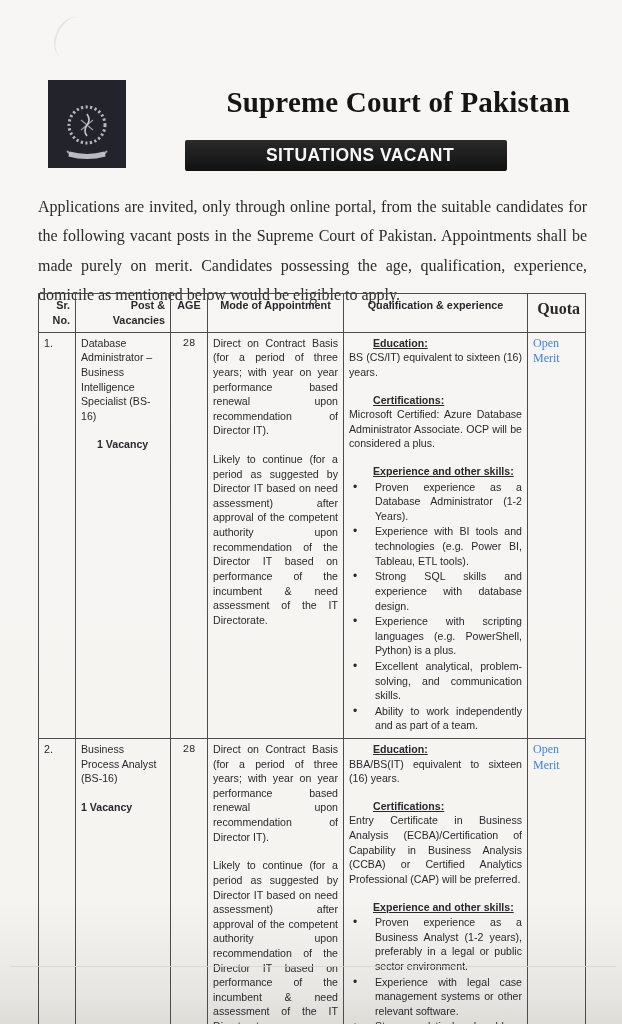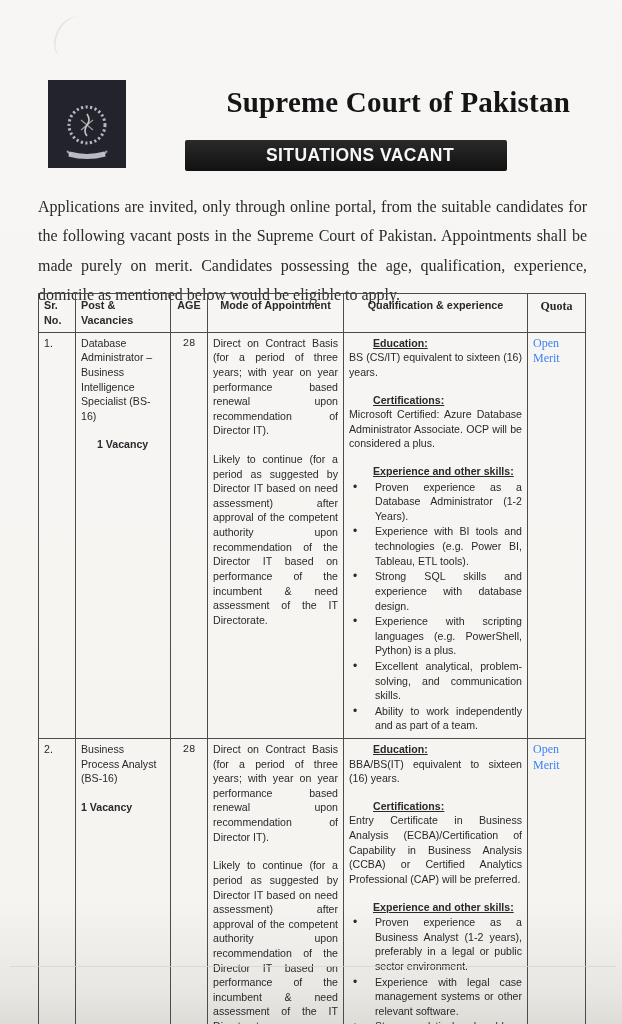--- a/index.html
+++ b/index.html
@@ -49,23 +49,23 @@
   table.vac-table{
     position:absolute;left:38px;top:293px;width:547px;
     border-collapse:collapse;table-layout:fixed;
     font-size:10.6px;line-height:1.38;color:#29292b;
   }
   .vac-table th,.vac-table td{
     border:1px solid #4c4c4c;vertical-align:top;
     padding:3px 5px 4px 5px;
   }
   .vac-table th{font-weight:bold;font-size:10.8px;text-align:center;padding-top:4px;}
-  th.c-sr,th.c-post{text-align:left;margin-left:6px;}
+  th.c-sr,th.c-post{text-align:right;margin-left:6px;}
   th.c-quota{
-    text-align:center;font-family:"Liberation Serif", serif;font-size:12px;
+    text-align:right;font-family:"Liberation Serif", serif;font-size:16px;
   }
   col.c-sr{width:37px;}  col.c-post{width:95px;}  col.c-age{width:37px;}
   col.c-mode{width:136px;} col.c-qual{width:184px;} col.c-quota{width:58px;}
   td.cell-age{text-align:center;font-family:Liberation Mono, monospace;}
   td.cell-quota{
     font-family:"Liberation Serif", serif;font-size:12px;line-height:1.3;color:#3b82f6;
   }
   .post-name{margin:0;}
   .vacancy{font-weight:bold;margin-top:14px;}
   .vacancy.indent{padding-left:16px;}

